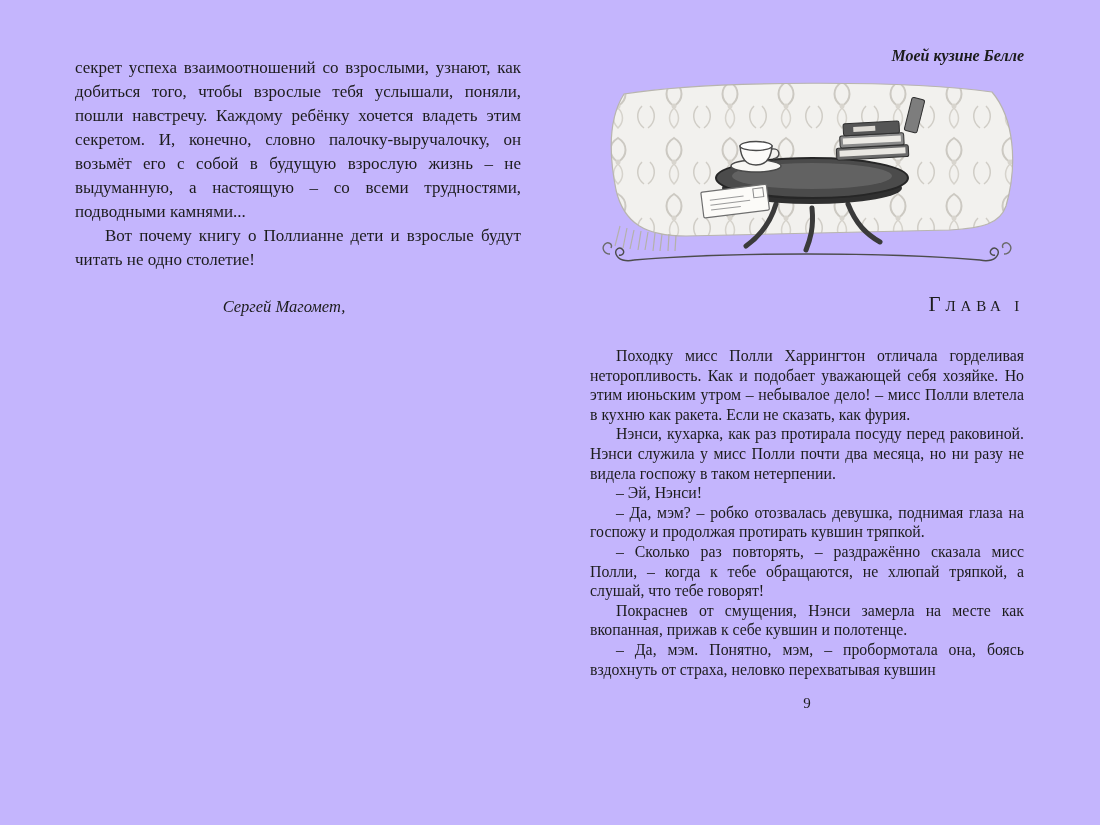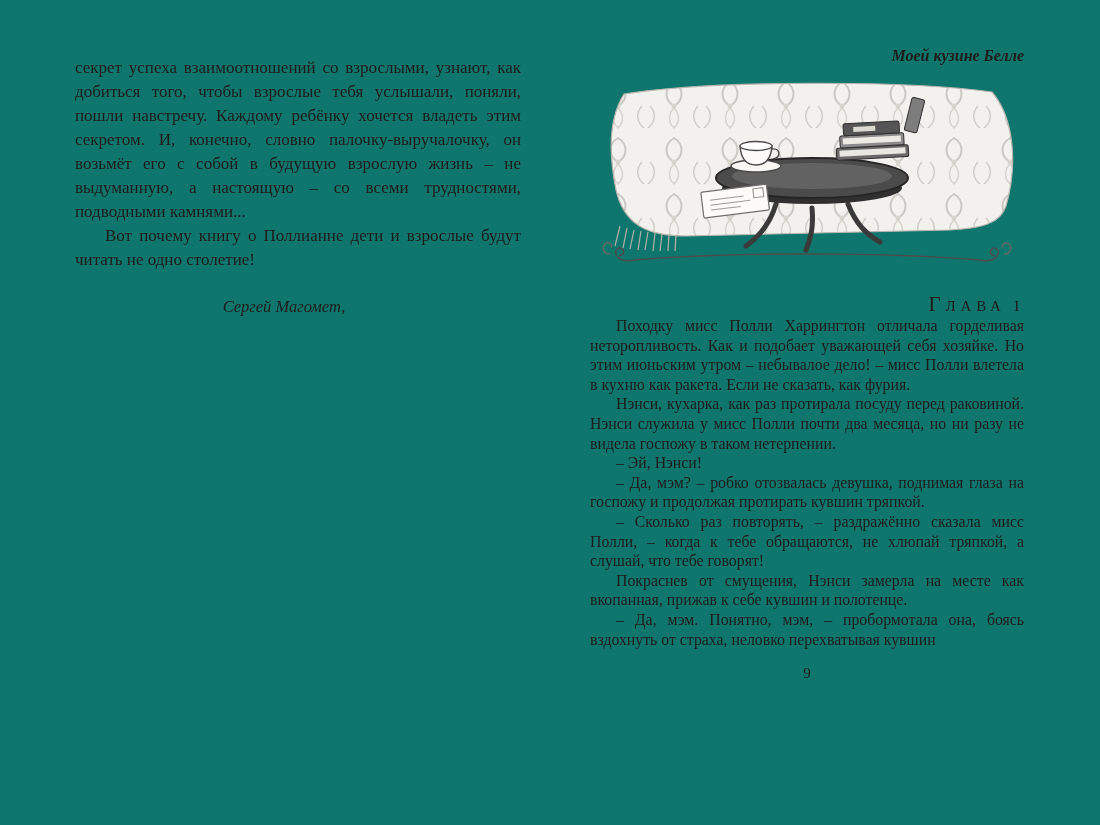--- a/index.html
+++ b/index.html
@@ -1,37 +1,37 @@
 <!DOCTYPE html>
 <html lang="ru"><head>
 <meta charset="utf-8">
 <style>
   html,body{margin:0;padding:0;}
   body{
     width:1100px;height:825px;background:#ffffff;
     font-family:"Liberation Serif","DejaVu Serif",serif;
     color:#1c1c1c;overflow:hidden;
   }
-  .spread{position:relative;width:1100px;height:825px;background:#0f766e;}
+  .spread{position:relative;width:1100px;height:825px;background:#c4b5fd;}
 
   
   .left-page{position:absolute;left:75px;top:56px;width:446px;}
   .left-page p{margin:0;text-align:justify;text-indent:30px;font-size:17px;line-height:24px;}
   .left-page p.first{text-indent:0;}
   .signature{margin-top:22px;text-align:center;padding-right:28px;font-style:italic;font-size:16.5px;line-height:26px;}
 
   
   .right-page{position:absolute;left:590px;top:46px;width:434px;}
   .dedication{text-align:right;font-style:italic;font-weight:bold;font-size:16px;line-height:20px;}
   .illustration{margin-top:12px;width:434px;height:196px;}
   .illustration svg{display:block;}
   .chapter-label{margin-top:20px;text-align:right;text-transform:uppercase;letter-spacing:0.32em;font-size:15px;line-height:20px;}
   .chapter-label::first-letter{font-size:21px;}
   .chapter-title{margin-top:6px;text-align:center;font-weight:bold;font-size:22px;line-height:28px;}
-  .body-text{margin-top:0;}
+  .body-text{margin-top:30px;}
   .body-text p{margin:0;text-align:justify;text-indent:26px;font-size:15.8px;line-height:19.6px;}
   .page-num{margin-top:16px;text-align:center;font-size:15px;}
 </style>
 </head>
 <body>
 
 <div class="spread">
 
   <div class="left-page">
     <p class="first">секрет успеха взаимоотношений со взрослыми, узнают, как добиться того, чтобы взрослые тебя услышали, поняли, пошли навстречу. Каждому ребёнку хочется владеть этим секретом. И, конечно, словно палочку-выручалочку, он возьмёт его с собой в будущую взрослую жизнь – не выдуманную, а настоящую – со всеми трудностями, подводными камнями...</p>

